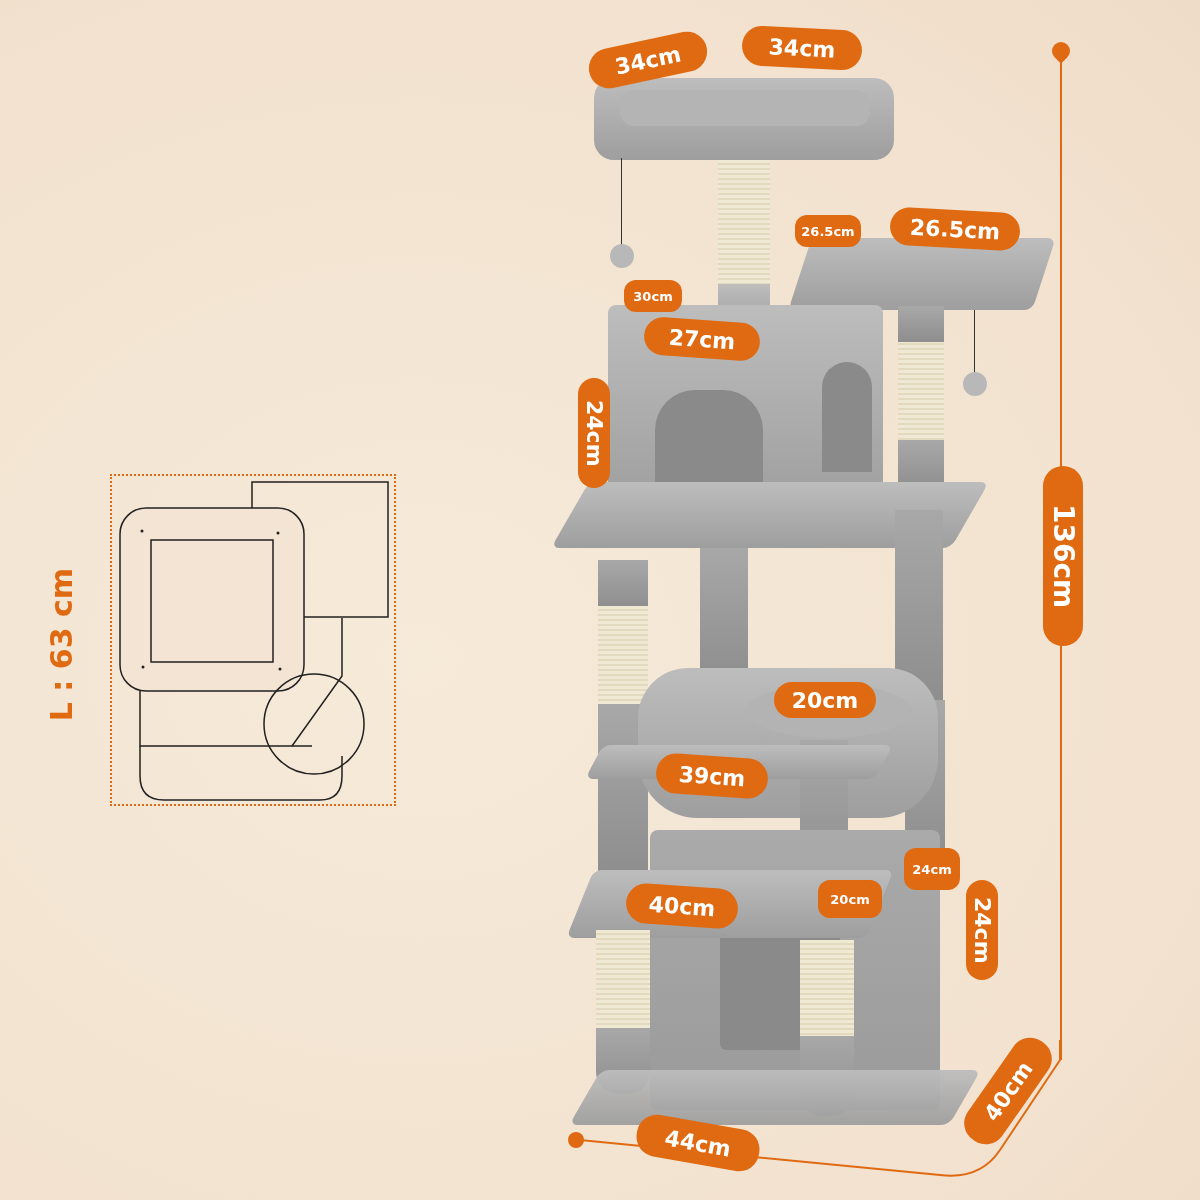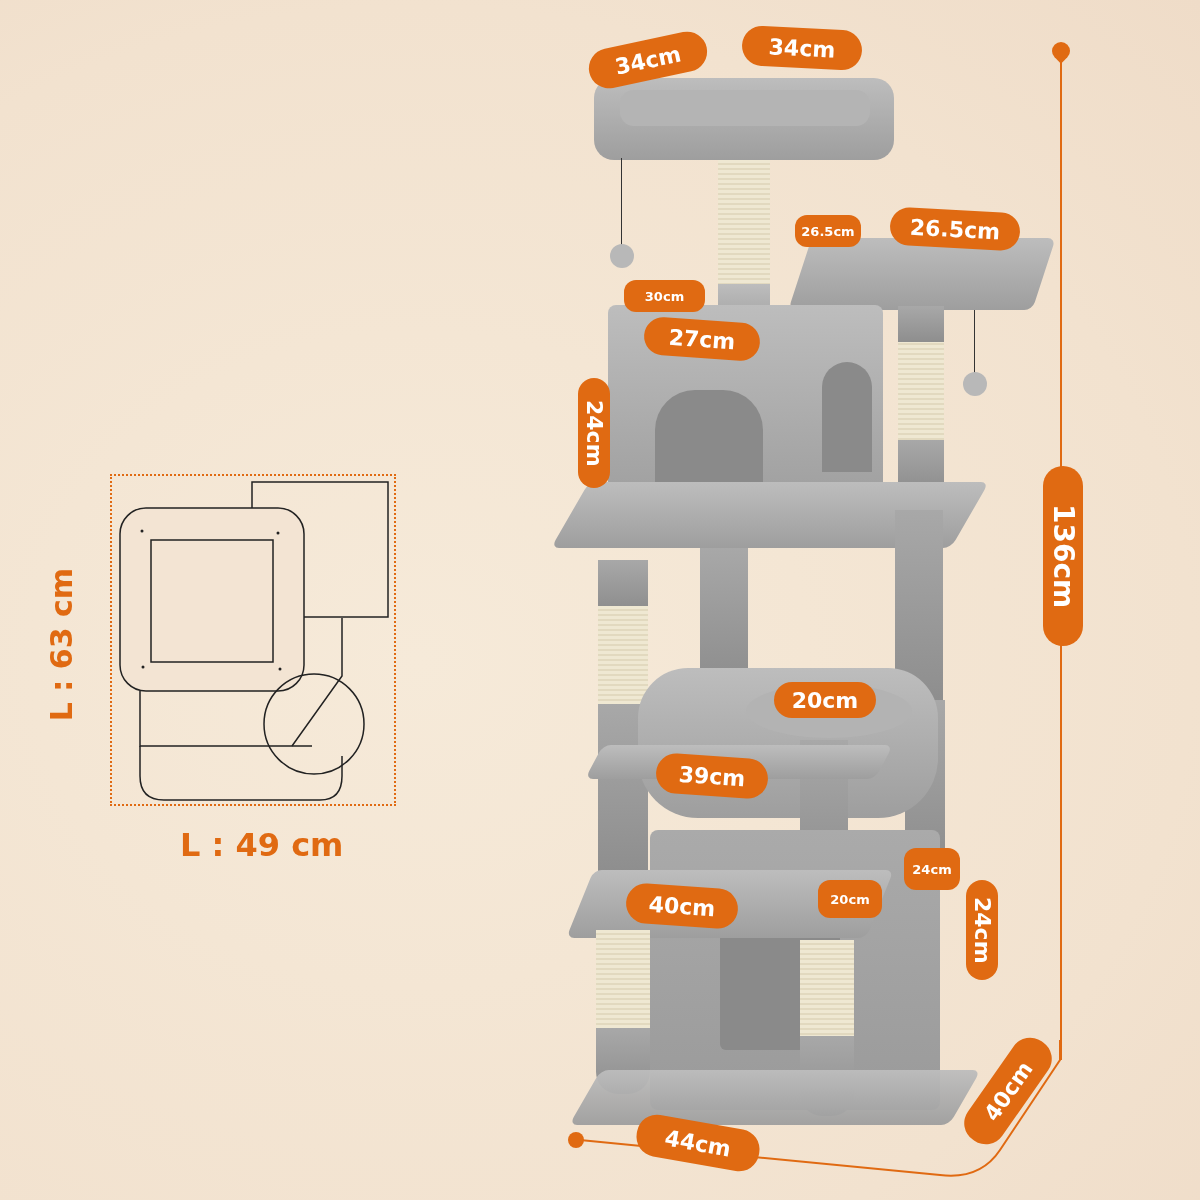--- a/index.html
+++ b/index.html
@@ -35,21 +35,20 @@
       </g>
       <g fill="#222">
         <circle cx="30" cy="55" r="1.5"></circle>
           <circle cx="166" cy="57" r="1.5"></circle>
         <circle cx="31" cy="191" r="1.5"></circle>
           <circle cx="168" cy="193" r="1.5"></circle>
       </g>
     </svg>
   </div>
   <div class="orange-text vtext" style="left:44px;top:568px;transform:rotate(180deg);font-size:30px;">L : 63 cm</div>
-  <div class="orange-text" style="left:180px;top:826px;">L : 49 cm</div>
 
   <div>
 
     <div class="plush" style="left:594px;top:78px;width:300px;height:82px;border-radius:20px;"></div>
     <div style="position:absolute;left:620px;top:90px;width:250px;height:36px;background:#b4b4b4;border-radius:14px;"></div>
     <div class="sisal" style="left:718px;top:160px;width:52px;height:125px;"></div>
     <div class="plush" style="left:718px;top:284px;width:52px;height:46px;border-radius:0;"></div>
     <div style="position:absolute;left:621px;top:158px;width:1px;height:90px;background:#333;"></div>
     <div style="position:absolute;left:610px;top:244px;width:24px;height:24px;border-radius:50%;background:#b8b8b8;"></div>
 
@@ -92,21 +91,21 @@
   <div style="position:absolute;left:1052px;top:42px;width:18px;height:18px;border-radius:50% 50% 0 50%;transform:rotate(45deg);background:#e06a12;"></div>
   <svg style="position:absolute;left:560px;top:1040px;" width="510" height="140" viewBox="0 0 510 140">
     <path d="M500 0 L500 20 L440 110 Q420 140 380 135 L20 100" stroke="#e06a12" stroke-width="2" fill="none"></path>
     <circle cx="16" cy="100" r="8" fill="#e06a12"></circle>
   </svg>
 
   <div class="tag md" style="left:588px;top:40px;width:120px;height:40px;transform:rotate(-12deg);">34cm</div>
   <div class="tag md" style="left:742px;top:28px;width:120px;height:40px;transform:rotate(3deg);">34cm</div>
   <div class="tag sm" style="left:795px;top:215px;width:66px;height:32px;">26.5cm</div>
   <div class="tag md" style="left:890px;top:210px;width:130px;height:38px;transform:rotate(3deg);">26.5cm</div>
-  <div class="tag sm" style="left:624px;top:280px;width:81px;height:32px;">30cm</div>
+  <div class="tag sm" style="left:624px;top:280px;width:58px;height:32px;">30cm</div>
   <div class="tag md" style="left:644px;top:320px;width:116px;height:38px;transform:rotate(4deg);">27cm</div>
   <div class="tag md vtext" style="left:578px;top:378px;width:32px;height:110px;">24cm</div>
   <div class="tag lg vtext" style="left:1043px;top:466px;width:40px;height:180px;">136cm</div>
   <div class="tag md" style="left:774px;top:682px;width:102px;height:36px;">20cm</div>
   <div class="tag md" style="left:656px;top:756px;width:112px;height:40px;transform:rotate(4deg);">39cm</div>
   <div class="tag md" style="left:626px;top:886px;width:112px;height:40px;transform:rotate(4deg);">40cm</div>
   <div class="tag sm" style="left:818px;top:880px;width:64px;height:38px;">20cm</div>
   <div class="tag sm" style="left:904px;top:848px;width:56px;height:42px;">24cm</div>
   <div class="tag md vtext" style="left:966px;top:880px;width:32px;height:100px;">24cm</div>
   <div class="tag md" style="left:636px;top:1122px;width:124px;height:42px;transform:rotate(10deg);">44cm</div>

